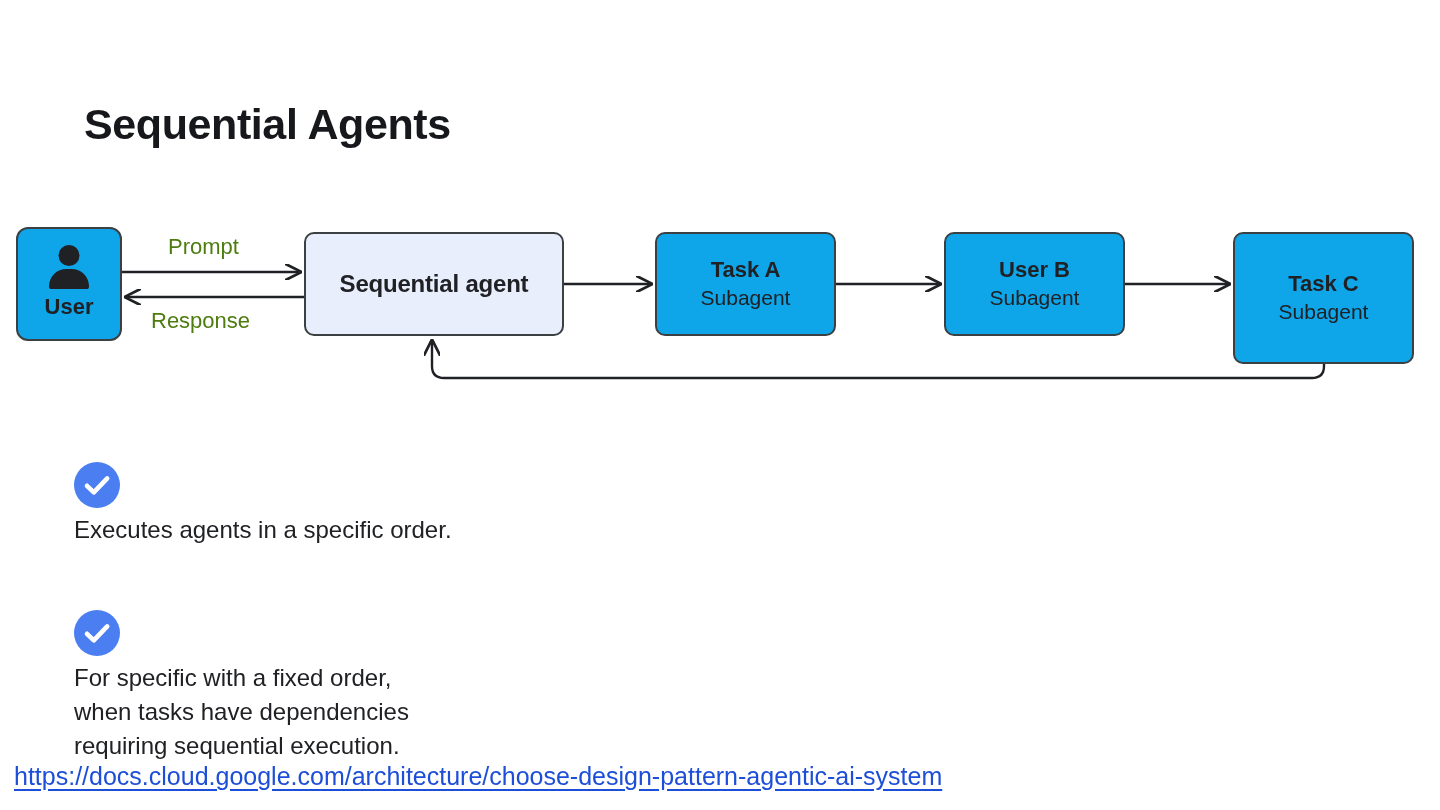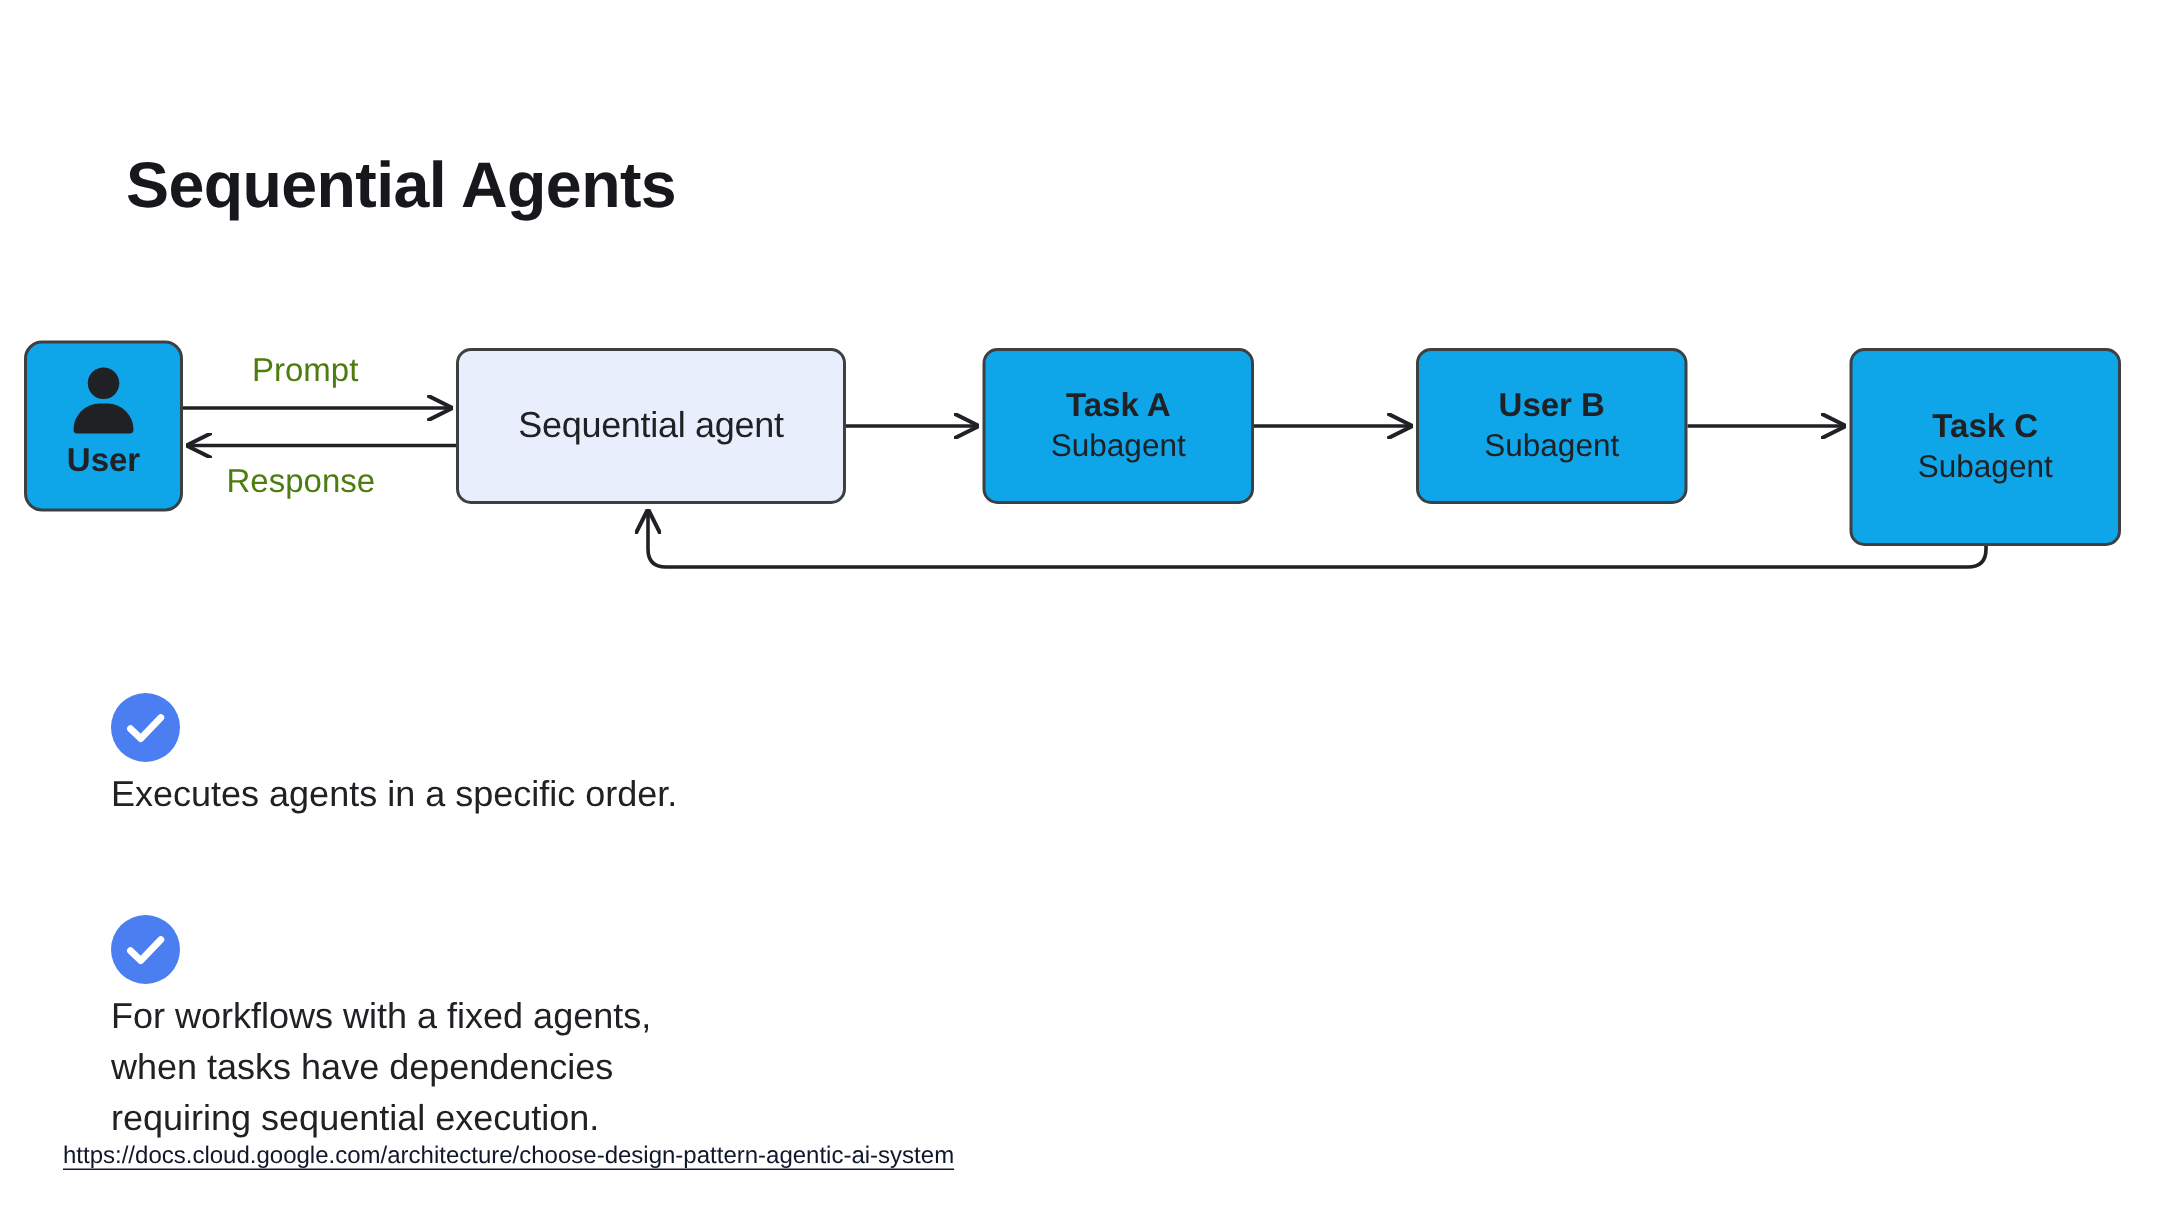--- a/index.html
+++ b/index.html
@@ -72,21 +72,21 @@
   }
   .node-sub {
     font-size: 21px;
     font-weight: normal;
     color: #202124;
     line-height: 1.25;
     margin-top: 2px;
   }
   .node-agent-label {
     font-size: 24px;
-    font-weight: normal;
+    font-weight: bold;
     color: #202124;
     letter-spacing: -0.2px;
   }
 
   
   #node-user {
     left: 16px;
     top: 227px;
     width: 106px;
     height: 114px;
@@ -181,27 +181,26 @@
 
   #bullet-1 .bullet-icon { margin-top: 0px; }
   #bullet-2 { margin-top: 22px; }
   #bullet-2 .bullet-icon { margin-top: 33px; }
 
   
   #source-link {
     position: absolute;
     left: 14px;
     top: 762px;
-    font-size: 16px;
-    color: #0f172a;
+    font-size: 25px;
+    color: #1d4ed8;
     text-decoration: underline;
     text-underline-offset: 4px;
     white-space: nowrap;
     cursor: pointer;
-    margin-left: 28px;
   }
 </style>
 </head>
 <body>
 
 <div id="slide-title">Sequential Agents</div>
 
 <div id="diagram">
 
   <svg id="diagram-svg" viewBox="0 0 1440 420" xmlns="http://www.w3.org/2000/svg">
@@ -271,20 +270,20 @@
     </div>
   </div>
 
   <div class="bullet" id="bullet-2">
     <div class="bullet-icon">
       <svg width="46" height="46" viewBox="0 0 46 46" xmlns="http://www.w3.org/2000/svg">
         <path d="M13 23.8 L19.8 30.4 L33.2 16.4" fill="none" stroke="#ffffff" stroke-width="4.6" stroke-linecap="round" stroke-linejoin="round"></path>
       </svg>
     </div>
     <div class="bullet-text">
-      <span class="line">For workflows with a fixed agents,</span>
+      <span class="line">For specific with a fixed order,</span>
       <span class="line">when tasks have dependencies</span>
       <span class="line">requiring sequential execution.</span>
     </div>
   </div>
 </div>
 
 <a id="source-link" href="#">https://docs.cloud.google.com/architecture/choose-design-pattern-agentic-ai-system</a>
 
 </body></html>

